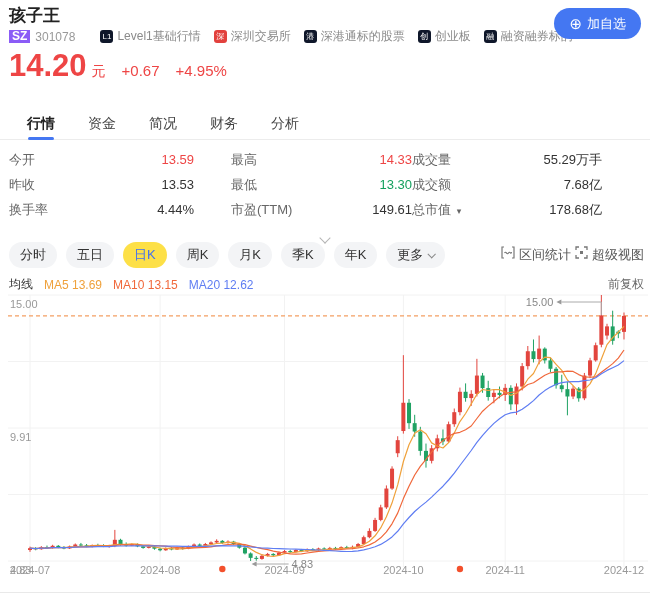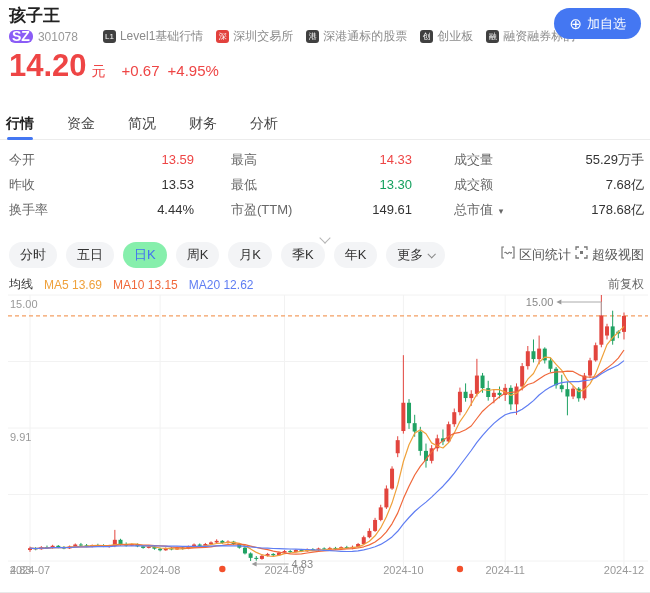--- a/index.html
+++ b/index.html
@@ -1,62 +1,62 @@
 <!DOCTYPE html>
 <html><head>
 <meta charset="utf-8">
 <style>
   html,body{margin:0;padding:0;background:#fff;}
   body{font-family:"Liberation Sans","DejaVu Sans",sans-serif;-webkit-font-smoothing:antialiased;}
   .page{position:relative;width:650px;height:593px;background:#fff;overflow:hidden;border-right:1px solid #ececec;}
   
   .hdr-title{position:absolute;left:9px;top:4px;font-size:17px;font-weight:bold;color:#222;}
   .hdr-badges{position:absolute;left:9px;top:28px;display:flex;align-items:center;font-size:12px;color:#8b8b8b;white-space:nowrap;}
-  .mkt-badge{background:#8b5cf6;color:#fff;font-size:14px;font-weight:bold;border-radius:6px;padding:1px 3px;margin-right:5px;line-height:11px;}
+  .mkt-badge{background:#8b5cf6;color:#fff;font-size:12px;font-weight:bold;border-radius:0;padding:1px 3px;margin-right:5px;line-height:11px;}
   .code{color:#999;margin-right:25px;}
   .tag{display:flex;align-items:center;margin-right:13px;cursor:pointer;}
-  .tag-ic{width:13px;height:13px;border-radius:3px;color:#fff;font-size:8px;display:flex;align-items:center;justify-content:center;margin-right:4px;background:#404040;}
+  .tag-ic{width:13px;height:13px;border-radius:3px;color:#fff;font-size:8px;display:flex;align-items:center;justify-content:center;margin-right:4px;background:#0f172a;}
   .tag-ic.red{background:#e2413d;}
   .add-btn{position:absolute;right:9px;top:8px;background:#4477f2;color:#fff;border:none;border-radius:16px;height:31px;padding:0 15px;font-size:13px;display:flex;align-items:center;cursor:pointer;font-family:inherit;}
   .add-btn .plus{font-size:15px;margin-right:5px;line-height:1;}
   
   .price-row{position:absolute;left:9px;top:48px;display:flex;align-items:baseline;color:#ee4545;}
   .price-big{font-size:31px;font-weight:bold;letter-spacing:0;}
   .price-unit{font-size:14px;margin-left:5px;}
   .price-chg{font-size:15px;margin-left:16px;}
-  .price-pct{font-size:15px;margin-left:8px;}
+  .price-pct{font-size:15px;margin-left:16px;}
   
   .status-row{position:absolute;left:9px;top:89px;font-size:13px;color:#999;display:flex;align-items:center;white-space:nowrap;}
   .status-sep{color:#ddd;margin:0 12px;}
   .ind-name{color:#333;font-weight:bold;margin-left:4px;}
   .ind-chg{color:#ee4545;margin-left:5px;}
   .ind-arrow{color:#999;margin-left:3px;font-size:13px;}
   .tri{font-size:9px;color:#666;margin-left:2px;}
   
-  .tabs{position:absolute;left:0;top:111px;width:650px;height:29px;border-bottom:1px solid #ececec;display:flex;padding-left:6px;box-sizing:border-box;}
+  .tabs{position:absolute;left:0;top:111px;width:650px;height:29px;border-bottom:1px solid #ececec;display:flex;padding-left:27px;box-sizing:border-box;}
   .tab{font-size:14px;color:#444;margin-right:33px;position:relative;padding-top:4px;cursor:pointer;}
   .tab.active{color:#222;font-weight:bold;}
   .tab.active:after{content:"";position:absolute;left:50%;transform:translateX(-50%);bottom:-1px;width:26px;height:3px;border-radius:2px;background:#4477f2;}
   
   .stats{position:absolute;left:9px;top:147px;width:635px;display:flex;flex-wrap:wrap;font-size:13px;}
   .stat-cell{height:25px;display:flex;justify-content:space-between;align-items:center;text-align:right;}
   .stat-cell.c1{width:185px;margin-right:37px;}
-  .stat-cell.c2{width:181px;margin-right:42px;gap:40px;}
+  .stat-cell.c2{width:181px;gap:40px;}
   .stat-cell.c3{width:190px;}
   .stat-label{color:#666;}
   .stat-value{color:#333;}
   .stat-value.red{color:#ee4545;}
   .stat-value.green{color:#14a05e;}
   
   .collapse{position:absolute;left:318px;top:228px;width:16px;height:12px;cursor:pointer;}
   .chev{display:inline-block;width:7px;height:7px;border-right:1.5px solid #b5b5b5;border-bottom:1.5px solid #b5b5b5;transform:rotate(45deg);margin-left:3px;}
   
   .toolbar{position:absolute;left:9px;top:242px;width:635px;display:flex;align-items:center;}
   .pbtn{background:#f3f4f6;border:none;border-radius:13px;height:26px;padding:0 11px;font-size:13px;color:#333;margin-right:9px;cursor:pointer;font-family:inherit;}
-  .pbtn.active{background:#86efac;color:#4371f0;}
+  .pbtn.active{background:#fde047;color:#4371f0;}
   .pbtn.more{display:flex;align-items:center;}
   .pbtn .mini-chev{display:inline-block;width:5px;height:5px;border-right:1.2px solid #888;border-bottom:1.2px solid #888;transform:rotate(45deg) translateY(-1px);margin-left:5px;}
   .tools{margin-left:auto;display:flex;align-items:center;font-size:13px;color:#555;}
   .tool{display:flex;align-items:flex-start;margin-left:4px;cursor:pointer;}
   .tool svg{margin-right:4px;}
   
   .ma-row{position:absolute;left:9px;top:276px;width:635px;display:flex;align-items:center;font-size:12px;color:#333;}
   .ma-item{margin-left:11px;}
   .ma5{color:#efa13b;} .ma10{color:#f0683b;} .ma20{color:#5f7df2;}
   .adjust{margin-left:auto;color:#666;cursor:pointer;}

